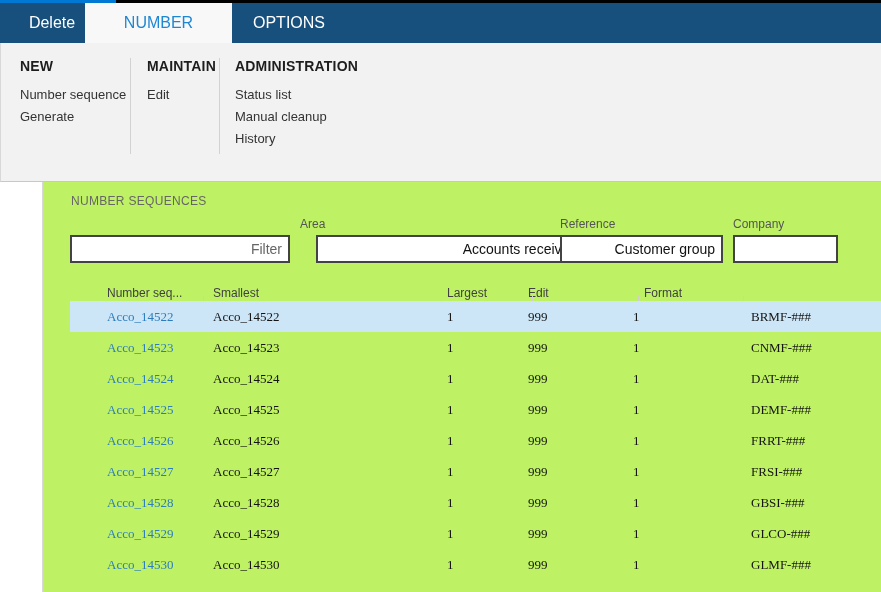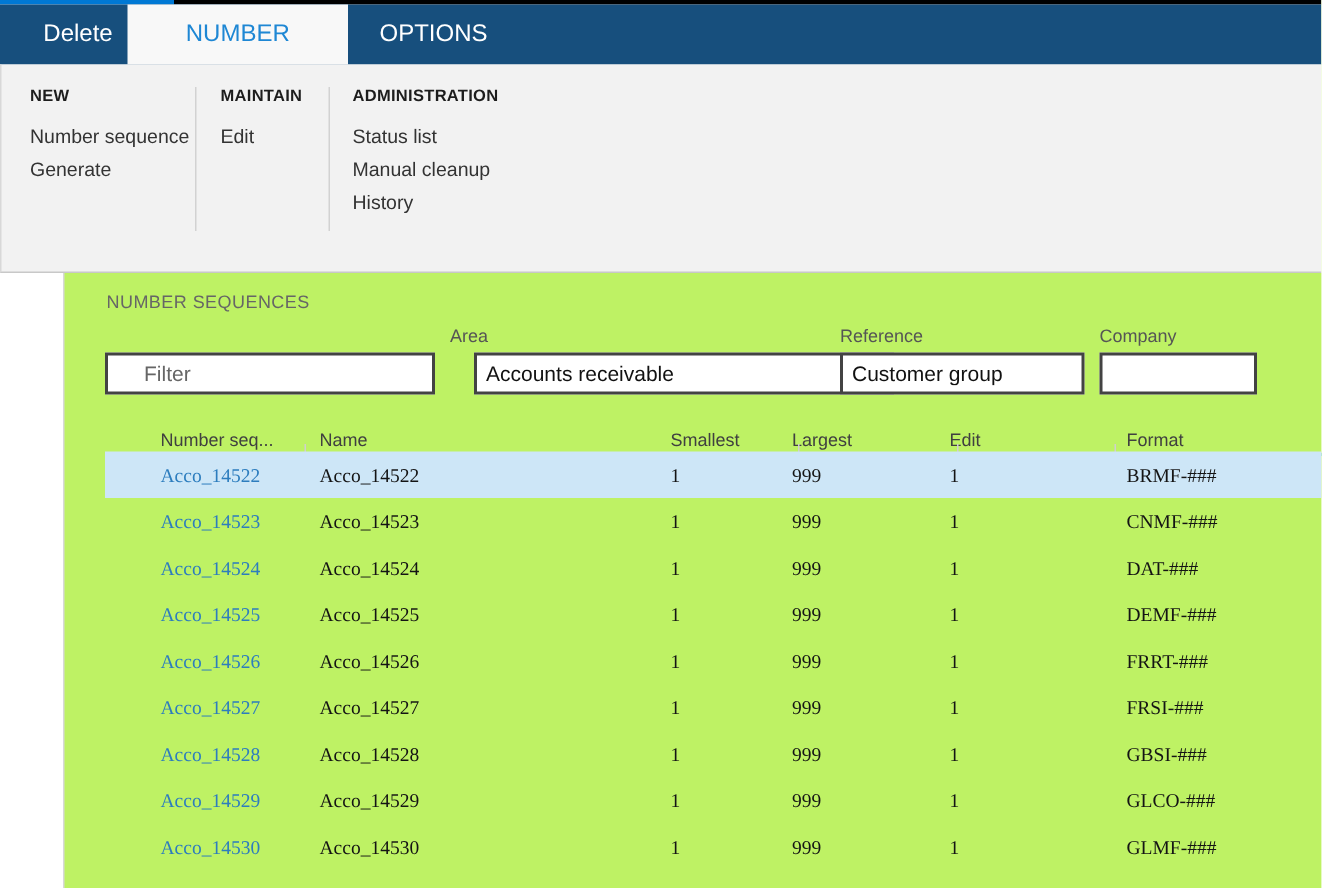--- a/index.html
+++ b/index.html
@@ -15,32 +15,32 @@
   .tab-bar { position:absolute; left:0; top:3px; width:881px; height:40px; background:#174f7d; }
   .tab { position:absolute; top:0; height:40px; line-height:40px; font-size:16px; cursor:default; }
   .tab-delete { left:0; width:85px; padding-left:19px; text-align:center; color:#ffffff; }
   .tab-active { left:85px; width:147px; text-align:center; background:#f8f8f8; color:#1e87d4; }
   .tab-options { left:232px; padding-left:21px; color:#ffffff; }
 
   
   .ribbon { position:absolute; left:0; top:43px; width:881px; height:139px;
             background:#f2f2f2; border-bottom:1px solid #c8c8c8; border-left:1px solid #d8d8d8; }
   .ribbon-group { position:absolute; top:15px; }
-  .ribbon-group h3 { font-size:11px; font-weight:bold; color:#1d1d1d; letter-spacing:0.2px; margin:0 0 14px 0; }
+  .ribbon-group h3 { font-size:14px; font-weight:bold; color:#1d1d1d; letter-spacing:0.2px; margin:0 0 14px 0; }
   .ribbon-item { font-size:13px; color:#333333; margin-bottom:9px; line-height:13px; cursor:default; }
   .ribbon-sep { position:absolute; top:15px; width:1px; height:96px; background:#d2d2d2; }
 
   
   .content { position:absolute; left:0; top:182px; width:881px; height:410px;
              background:#bef264; border-left:1px solid #d8d8d8;margin-left:42px; }
   .section-title { position:absolute; left:28px; top:12px; font-size:12px; color:#666666; letter-spacing:0.3px; }
 
   .field-label { position:absolute; top:35px; font-size:12px; color:#555555;text-align:center; }
   .box { position:absolute; top:53px; height:28px; border:2px solid #434343; background:#ffffff;
-         font-family:"Liberation Sans","DejaVu Sans",sans-serif; font-size:14px; color:#111111; padding:0 6px; }
+         font-family:"Liberation Sans","DejaVu Sans",sans-serif; font-size:14px; color:#111111; padding:0 6px;text-align:right; }
   .box::placeholder { color:#666666; opacity:1; }
   .box-filter    { left:27px;  width:220px; padding-left:24px; }
   .box-area      { left:273px; width:280px; }
   .box-reference { left:517px; width:163px; }
   .box-company   { left:690px; width:105px; }
 
   
   .thead, .trow { display:grid; grid-template-columns:106px 234px 81px 105px 107px 1fr; padding-left:37px; }
   .thead { position:absolute; left:27px; top:101px; width:827px; height:21px; line-height:20px;
            font-size:12px; color:#404040; border-bottom:2px solid #0ea5e9; }
@@ -94,21 +94,20 @@
     <div class="field-label" style="left:517px">Reference</div>
     <div class="field-label" style="left:690px">Company</div>
 
     <input class="box box-filter" type="text" placeholder="Filter" style="">
     <input class="box box-area" type="text" value="Accounts receivable" style="">
     <input class="box box-reference" type="text" value="Customer group" style="">
     <input class="box box-company" type="text" value="" style="">
 
     <div class="thead">
       <div class="cell">Number seq...</div>
-      <div class="cell">Name</div>
       <div class="cell num">Smallest</div>
       <div class="cell num">Largest</div>
       <div class="cell num">Edit</div>
       <div class="cell h-format">Format</div>
       <div class="tick" style="left:133px"></div>
       <div class="tick" style="left:462px"></div>
       <div class="tick" style="left:568px"></div>
       <div class="tick" style="left:673px"></div>
     </div>
 

